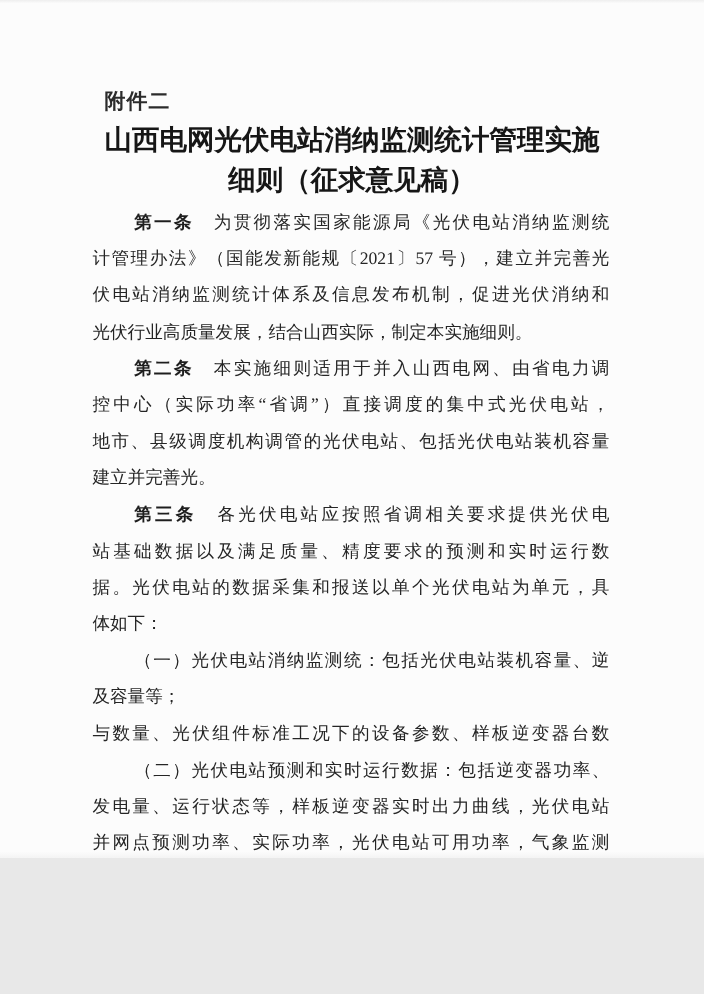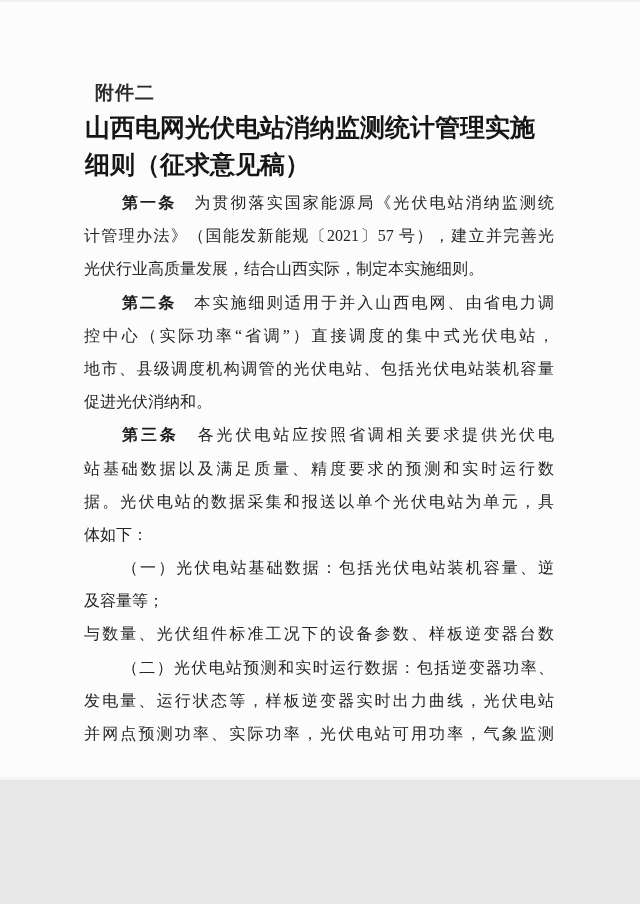--- a/index.html
+++ b/index.html
@@ -47,21 +47,21 @@
   }
   .title {
     position: absolute;
     left: 85px;
     top: 109px;
     width: 470px;
     margin: 0;
     font-size: 25px;
     line-height: 37px;
     font-weight: 700;
-    text-align: left;
+    text-align: center;
     color: #161616;
   }
   .doc-body {
     position: absolute;
     left: 84px;
     top: 186px;
     width: 470px;
     font-size: 16px;
     color: #252525;
   }
@@ -97,36 +97,37 @@
 </head>
 <body>
 
 <div class="page">
   <div class="attachment">附件二</div>
   <h1 class="title">山西电网光伏电站消纳监测统计管理实施细则（征求意见稿）</h1>
   <div class="doc-body">
       <div>
         <div class="line first just"><b class="clause">第一条</b>　为贯彻落实国家能源局《光伏电站消纳监测统</div>
         <div class="line just">计管理办法》（国能发新能规〔2021〕57 号），建立并完善光</div>
+        <div class="line just">伏电站消纳监测统计体系及信息发布机制，促进光伏消纳和</div>
         <div class="line">光伏行业高质量发展，结合山西实际，制定本实施细则。</div>
       </div>
       <div>
         <div class="line first just"><b class="clause">第二条</b>　本实施细则适用于并入山西电网、由省电力调</div>
         <div class="line just">控中心（实际功率“省调”）直接调度的集中式光伏电站，</div>
         <div class="line just">地市、县级调度机构调管的光伏电站、包括光伏电站装机容量</div>
-        <div class="line">促进光伏消纳和。</div>
+        <div class="line">建立并完善光。</div>
       </div>
       <div>
         <div class="line first just"><b class="clause">第三条</b>　各光伏电站应按照省调相关要求提供光伏电</div>
         <div class="line just">站基础数据以及满足质量、精度要求的预测和实时运行数</div>
         <div class="line just">据。光伏电站的数据采集和报送以单个光伏电站为单元，具</div>
         <div class="line">体如下：</div>
       </div>
       <div>
-        <div class="line first just">（一）光伏电站基础数据：包括光伏电站装机容量、逆</div>
+        <div class="line first just">（一）光伏电站消纳监测统：包括光伏电站装机容量、逆</div>
         <div class="line">及容量等；</div>
         <div class="line just">与数量、光伏组件标准工况下的设备参数、样板逆变器台数</div>
       </div>
       <div>
         <div class="line first just">（二）光伏电站预测和实时运行数据：包括逆变器功率、</div>
         <div class="line just">发电量、运行状态等，样板逆变器实时出力曲线，光伏电站</div>
         <div class="line just">并网点预测功率、实际功率，光伏电站可用功率，气象监测</div>
       </div>
     </div>
   <div class="footer">- 11 -</div>

